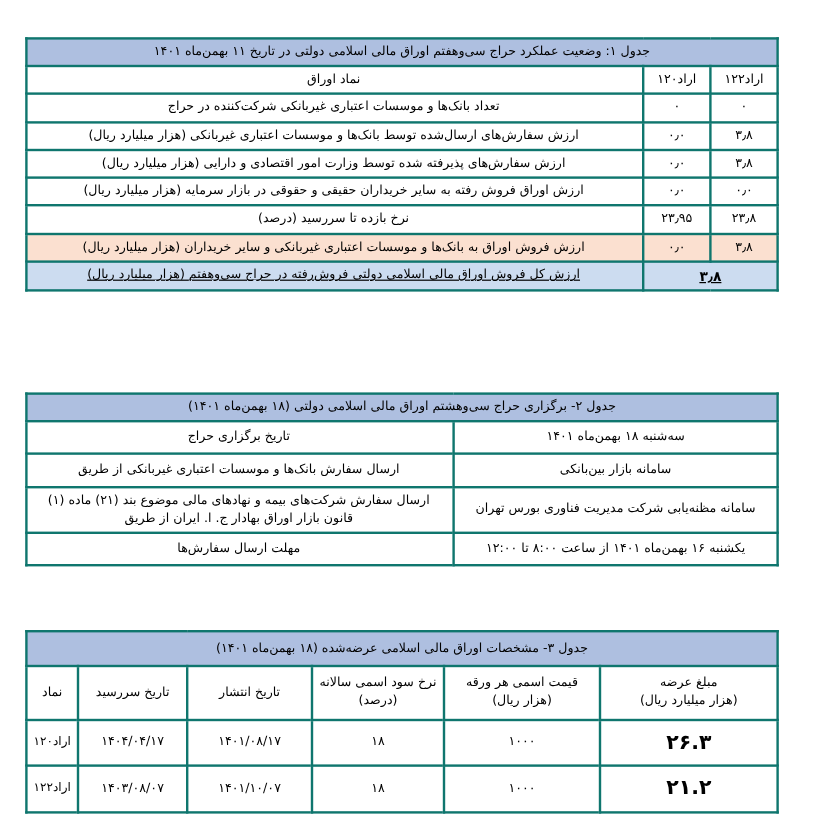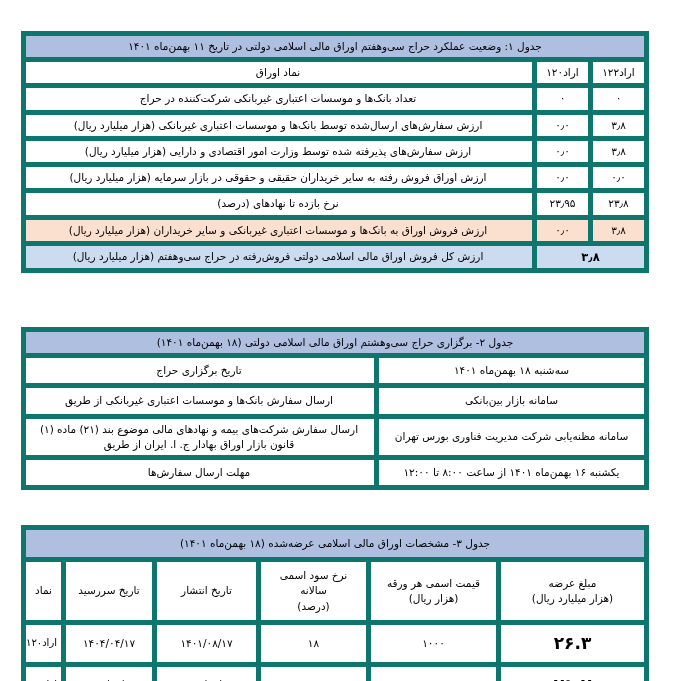--- a/index.html
+++ b/index.html
@@ -35,21 +35,21 @@
   table.doc-table {
     width: 100%;
     border-collapse: collapse;
     table-layout: fixed;
     background: #ffffff;
     border: 1px solid #000000;
   }
 
   table.doc-table td,
   table.doc-table th {
-    border: 5px solid #0f766e;
+    border: 2px solid #0f766e;
     padding: 3px 6px;
     font-size: 10.5px;
     line-height: 1.45;
     vertical-align: middle;
     font-weight: normal;
     text-align: center;
     background: #ffffff;
     box-sizing: border-box;
   }
 
@@ -74,20 +74,21 @@
   
   #table-auction-performance col.c-val { width: 56px; }
 
   .row-highlight td {
     background: #fbe0d0 !important;
   }
 
   .row-total td {
     background: #ccdcf0 !important;
     font-weight: bold;
+    text-decoration: underline;
   }
 
   .row-total .unit-normal {
     font-weight: normal;
   }
 
   .row-total .total-num {
     font-weight: bold;
     font-size: 11.5px;
   }
@@ -155,21 +156,21 @@
 
         <tr>
           <td class="num">۰٫۰</td>
           <td class="num">۰٫۰</td>
           <td class="label-cell">ارزش اوراق فروش رفته به سایر خریداران حقیقی و حقوقی در بازار سرمایه (هزار میلیارد ریال)</td>
         </tr>
 
         <tr>
           <td class="num">۲۳٫۸</td>
           <td class="num">۲۳٫۹۵</td>
-          <td class="label-cell">نرخ بازده تا نهادهای (درصد)</td>
+          <td class="label-cell">نرخ بازده تا سررسید (درصد)</td>
         </tr>
 
         <tr class="row-highlight">
           <td class="num">۳٫۸</td>
           <td class="num">۰٫۰</td>
           <td class="label-cell">ارزش فروش اوراق به بانک‌ها و موسسات اعتباری غیربانکی و سایر خریداران (هزار میلیارد ریال)</td>
         </tr>
 
         <tr class="row-total">
           <td colspan="2" class="total-num">۳٫۸</td>

